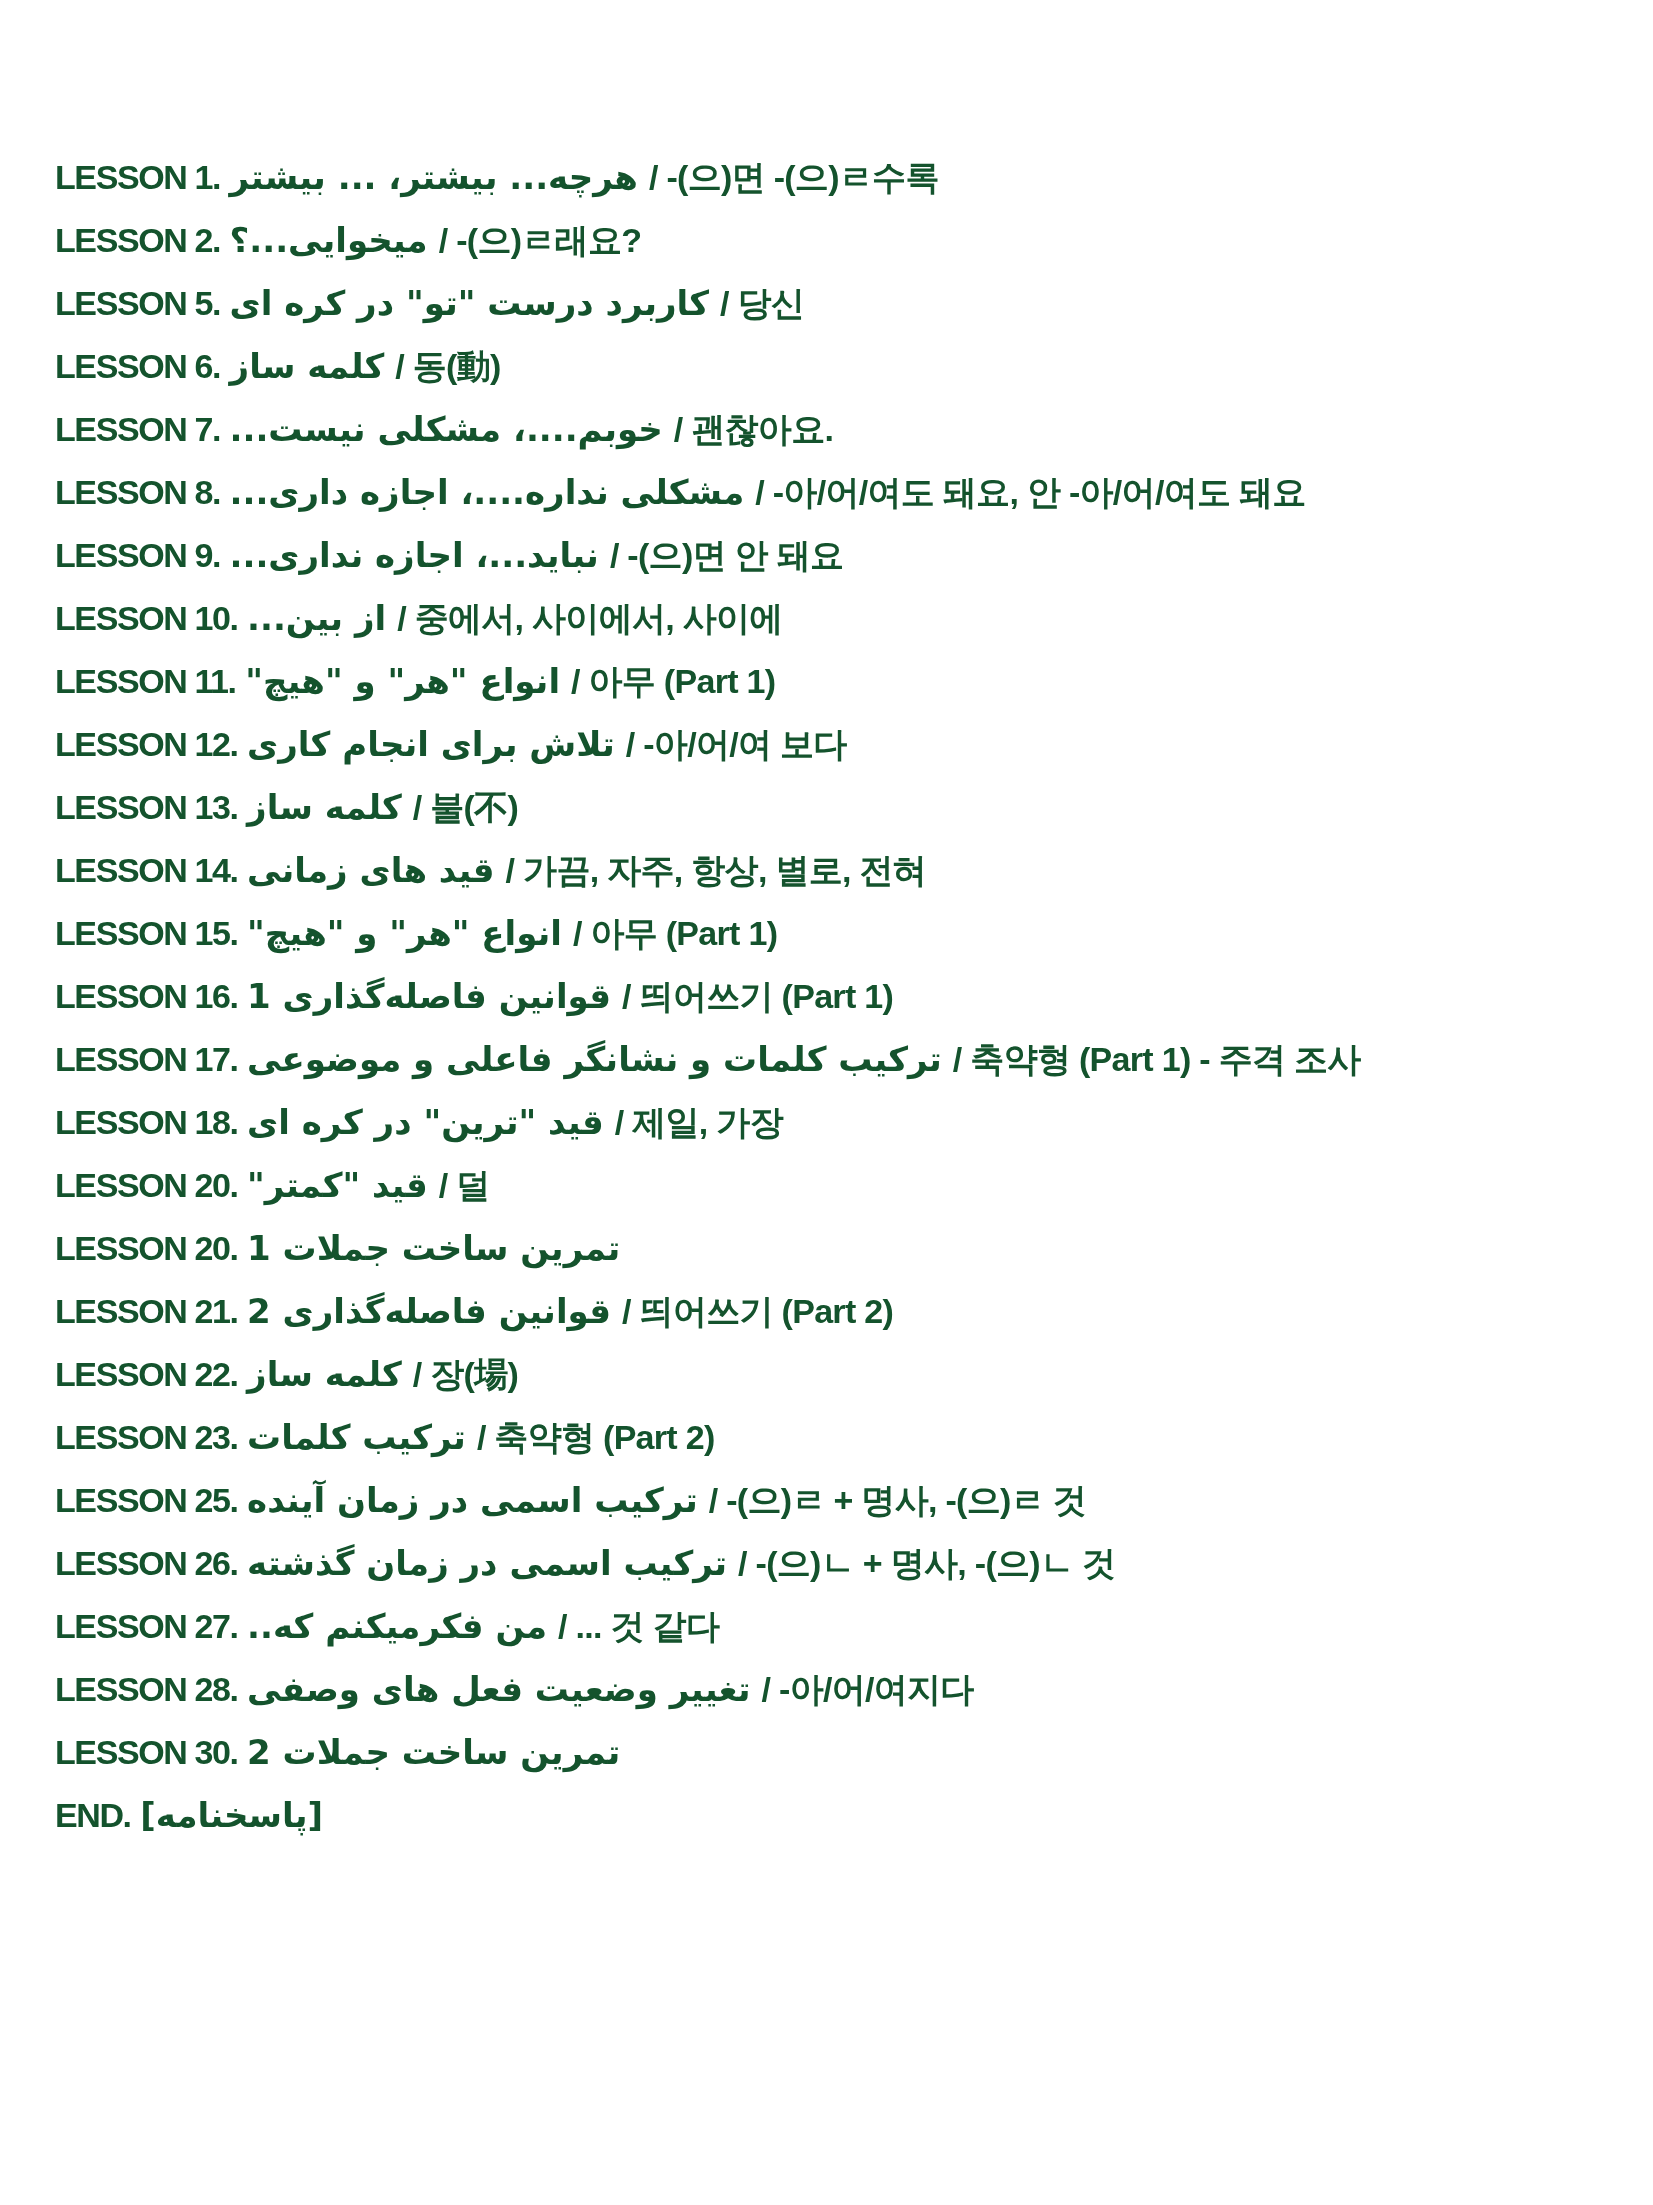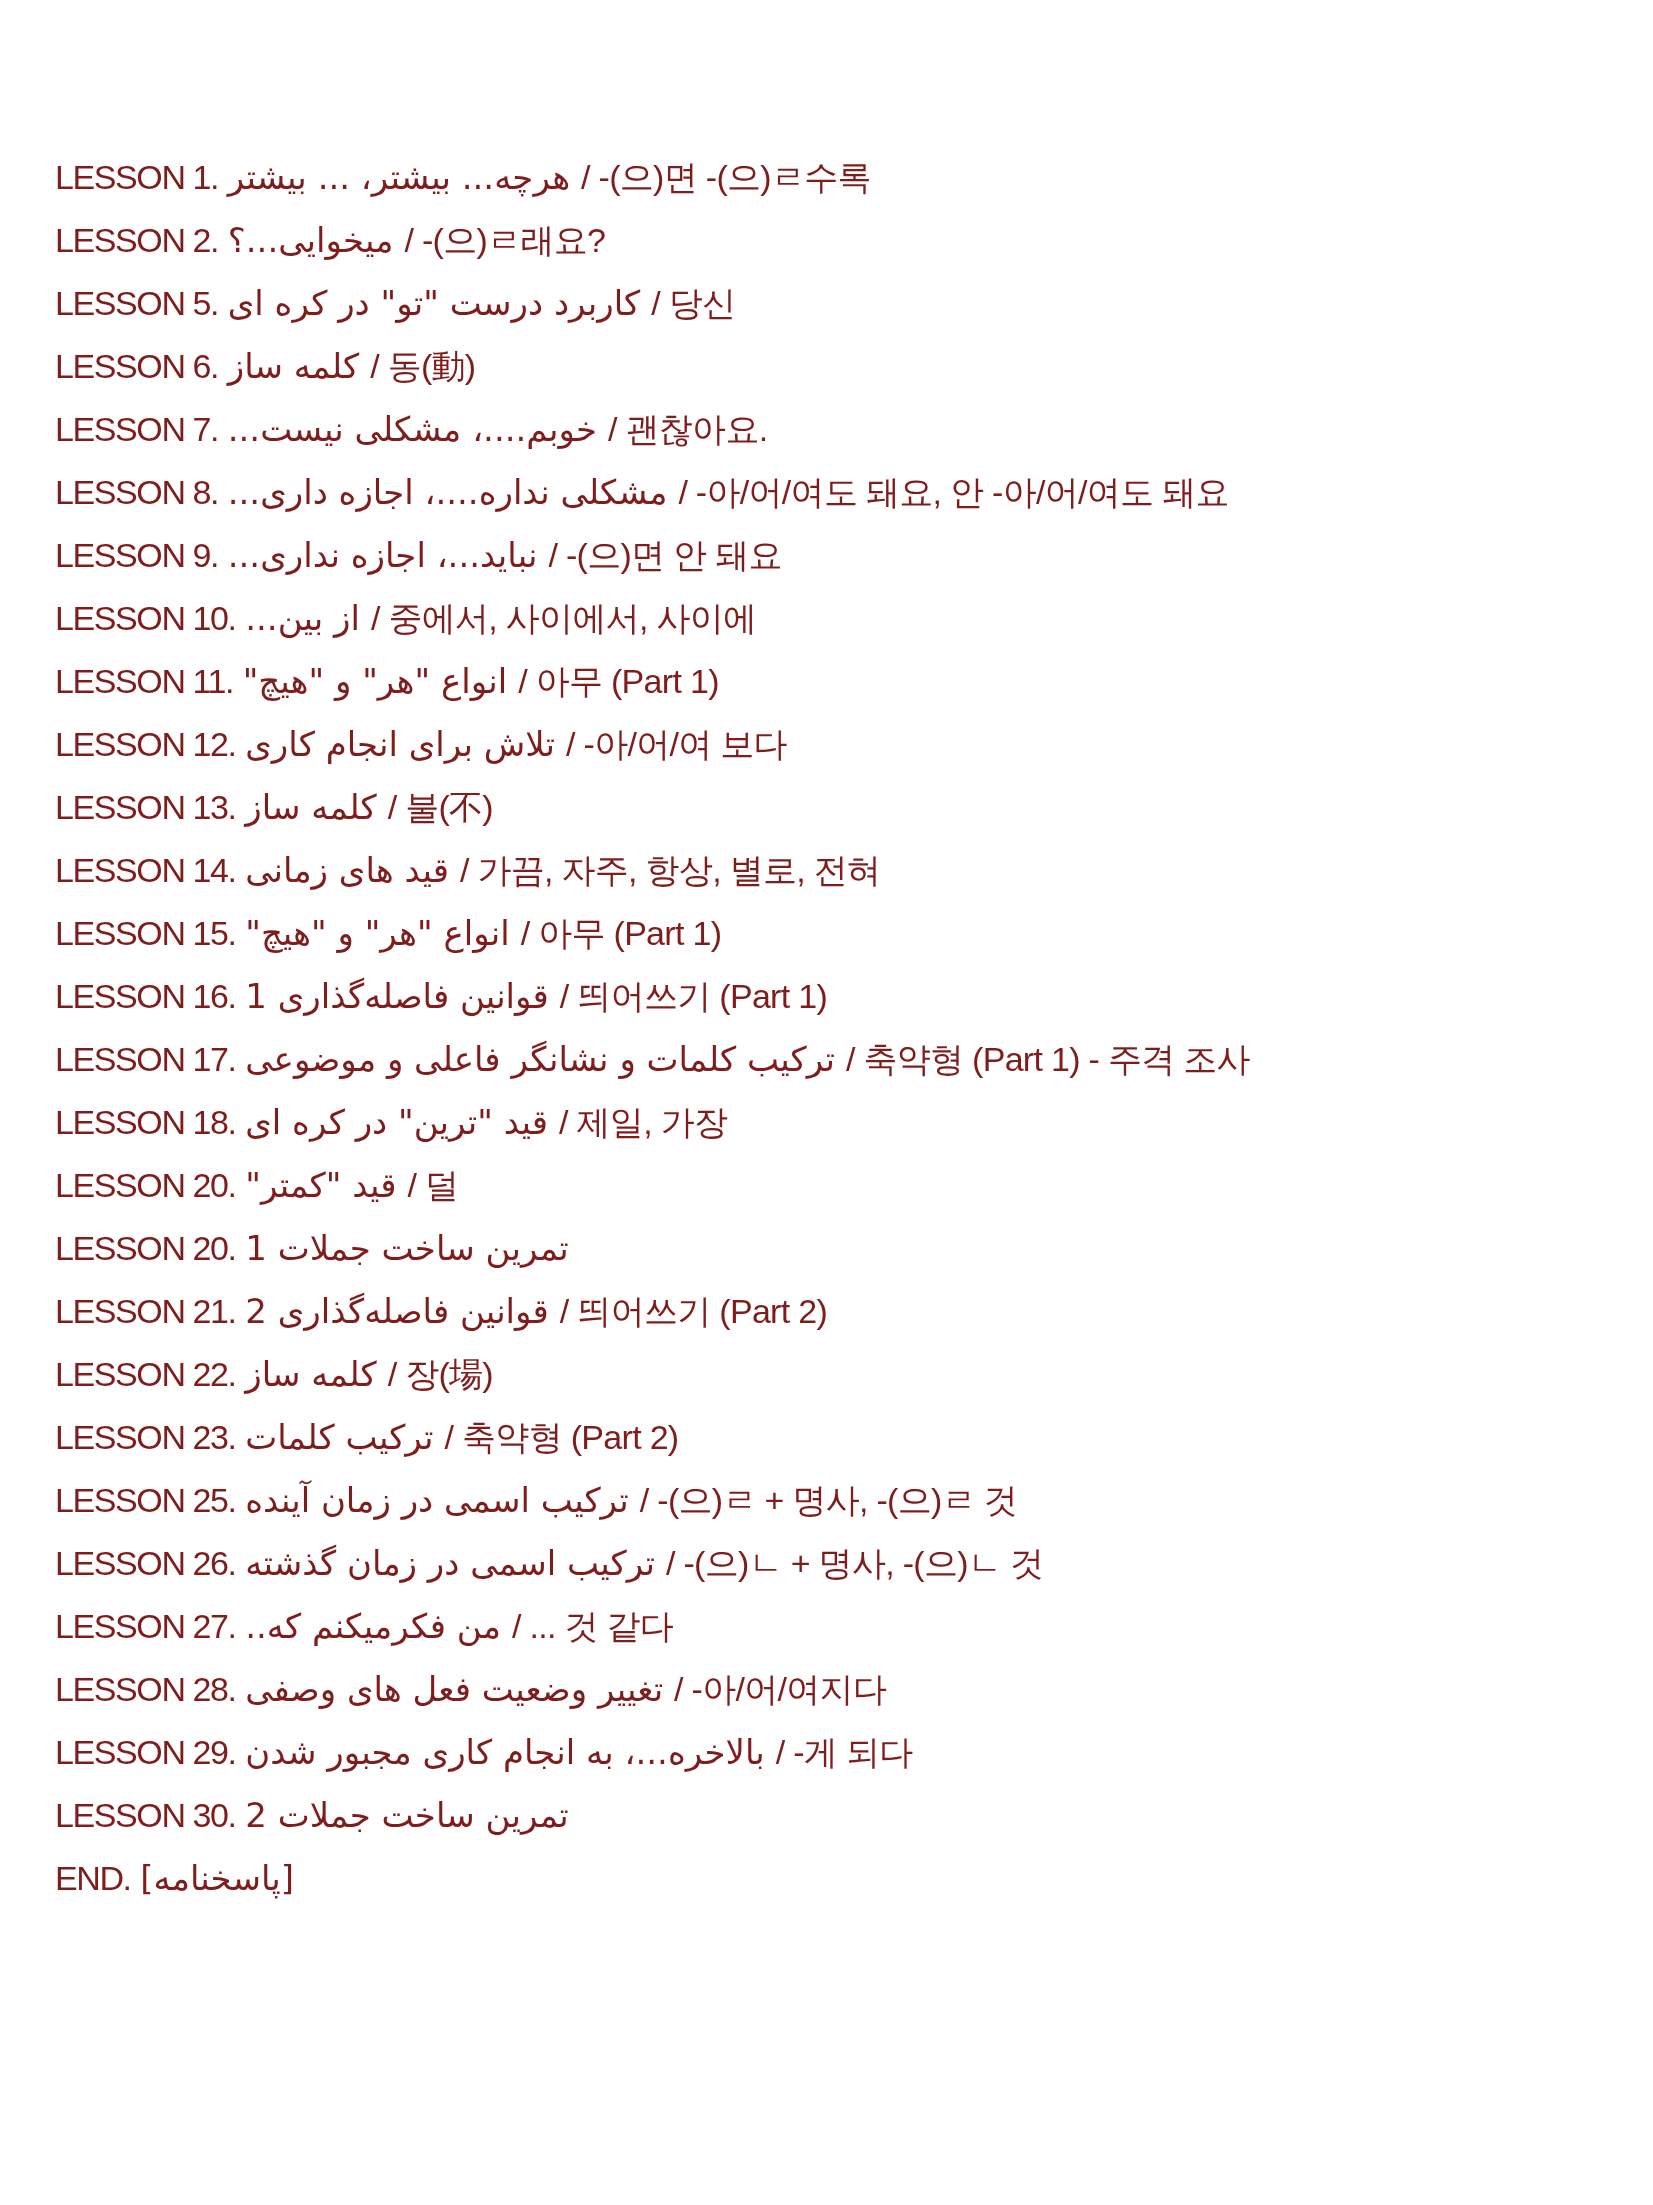--- a/index.html
+++ b/index.html
@@ -10,22 +10,22 @@
   .page{
     box-sizing:border-box;
     width:1654px;height:2205px;
     padding:146px 27.6px 0 55px;
     background:#ffffff;
   }
   .row{
     height:63px;line-height:63px;
     white-space:nowrap;
     font-size:34px;
-    font-weight:400;
-    color:#7f1d1d;
+    font-weight:700;
+    color:#14532d;
   }
   .label{
     display:inline-block;
     letter-spacing:-1.4px;
     vertical-align:baseline;
   }
   .fa{
     display:inline-block;
     margin:0 4.1px 0 9.6px;
     font-family:"DejaVu Sans","Liberation Sans",sans-serif;
@@ -60,17 +60,16 @@
     <div class="row"><span class="label">LESSON 18.</span><span class="fa" dir="rtl">قید "ترین" در کره ای</span><span class="ko">/ 제일, 가장</span></div>
     <div class="row"><span class="label">LESSON 20.</span><span class="fa" dir="rtl">قید "کمتر"</span><span class="ko">/ 덜</span></div>
     <div class="row"><span class="label">LESSON 20.</span><span class="fa" dir="rtl">تمرین ساخت جملات 1</span></div>
     <div class="row"><span class="label">LESSON 21.</span><span class="fa" dir="rtl">قوانین فاصله‌گذاری 2</span><span class="ko">/ 띄어쓰기 (Part 2)</span></div>
     <div class="row"><span class="label">LESSON 22.</span><span class="fa" dir="rtl">کلمه ساز</span><span class="ko">/ 장(場)</span></div>
     <div class="row"><span class="label">LESSON 23.</span><span class="fa" dir="rtl">ترکیب کلمات</span><span class="ko">/ 축약형 (Part 2)</span></div>
     <div class="row"><span class="label">LESSON 25.</span><span class="fa" dir="rtl">ترکیب اسمی در زمان آینده</span><span class="ko">/ -(으)ㄹ + 명사, -(으)ㄹ 것</span></div>
     <div class="row"><span class="label">LESSON 26.</span><span class="fa" dir="rtl">ترکیب اسمی در زمان گذشته</span><span class="ko">/ -(으)ㄴ + 명사, -(으)ㄴ 것</span></div>
     <div class="row"><span class="label">LESSON 27.</span><span class="fa" dir="rtl">من فکرمیکنم که..</span><span class="ko">/ ... 것 같다</span></div>
     <div class="row"><span class="label">LESSON 28.</span><span class="fa" dir="rtl">تغییر وضعیت فعل های وصفی</span><span class="ko">/ -아/어/여지다</span></div>
-    <div class="row"><span class="label">LESSON 29.</span><span class="fa" dir="rtl">بالاخره...، به انجام کاری مجبور شدن</span><span class="ko">/ -게 되다</span></div>
     <div class="row"><span class="label">LESSON 30.</span><span class="fa" dir="rtl">تمرین ساخت جملات 2</span></div>
     <div class="row"><span class="label">END.</span><span class="fa" dir="rtl">[پاسخنامه]</span></div>
   </div>
 
 
 </body></html>

